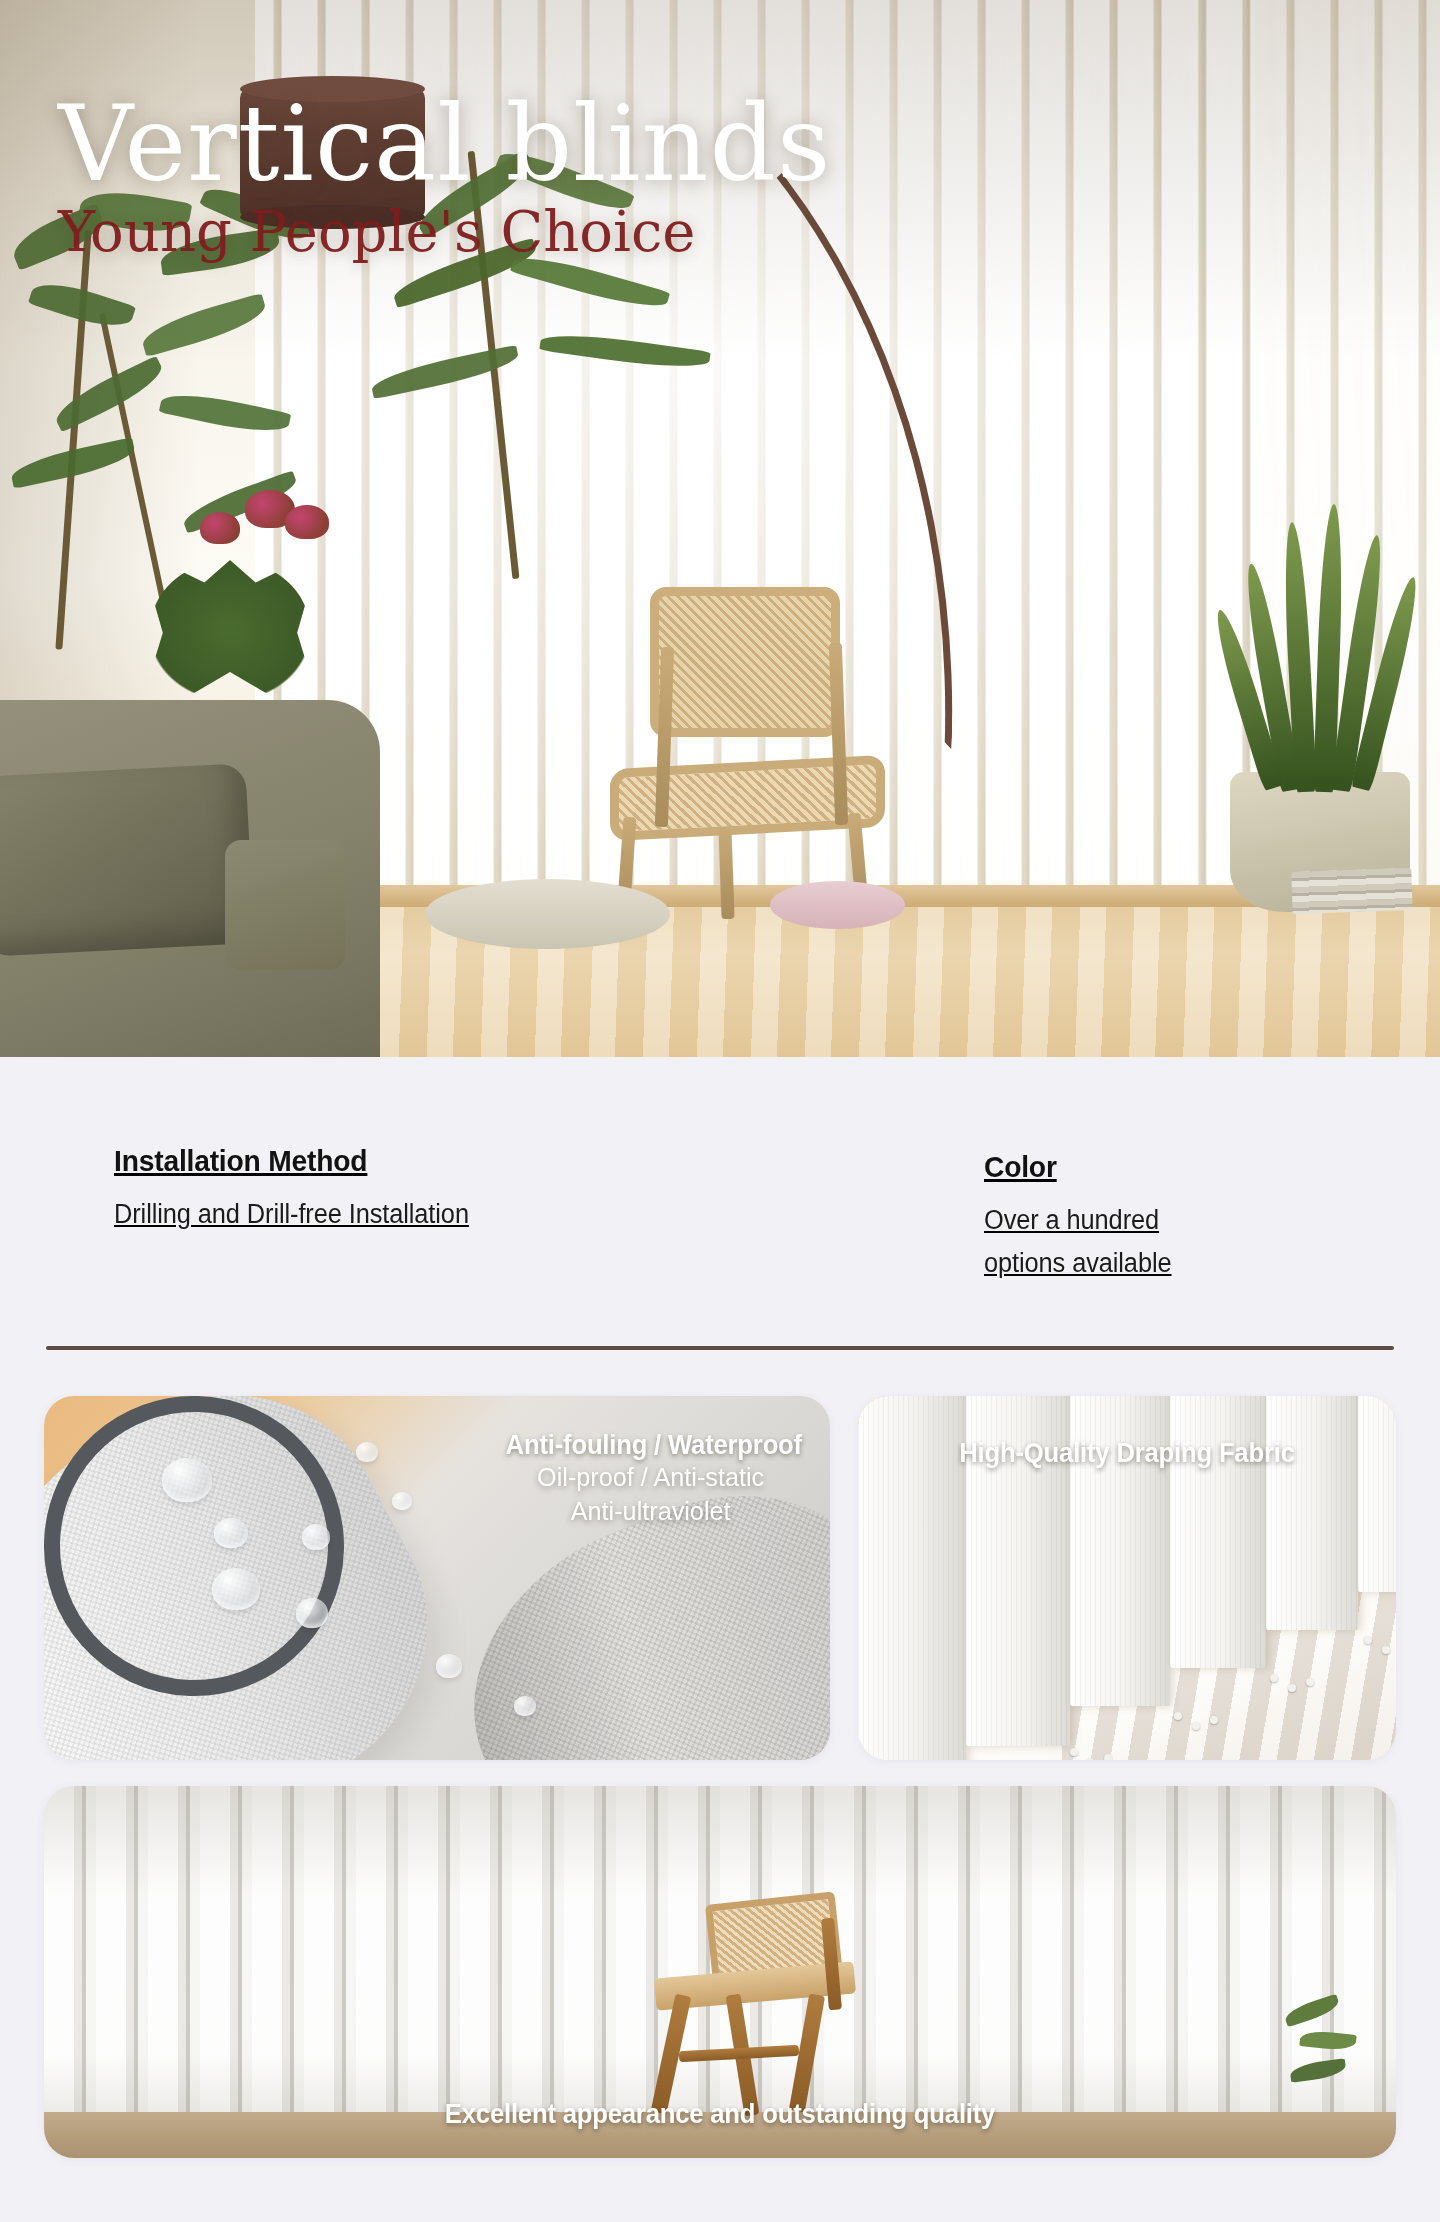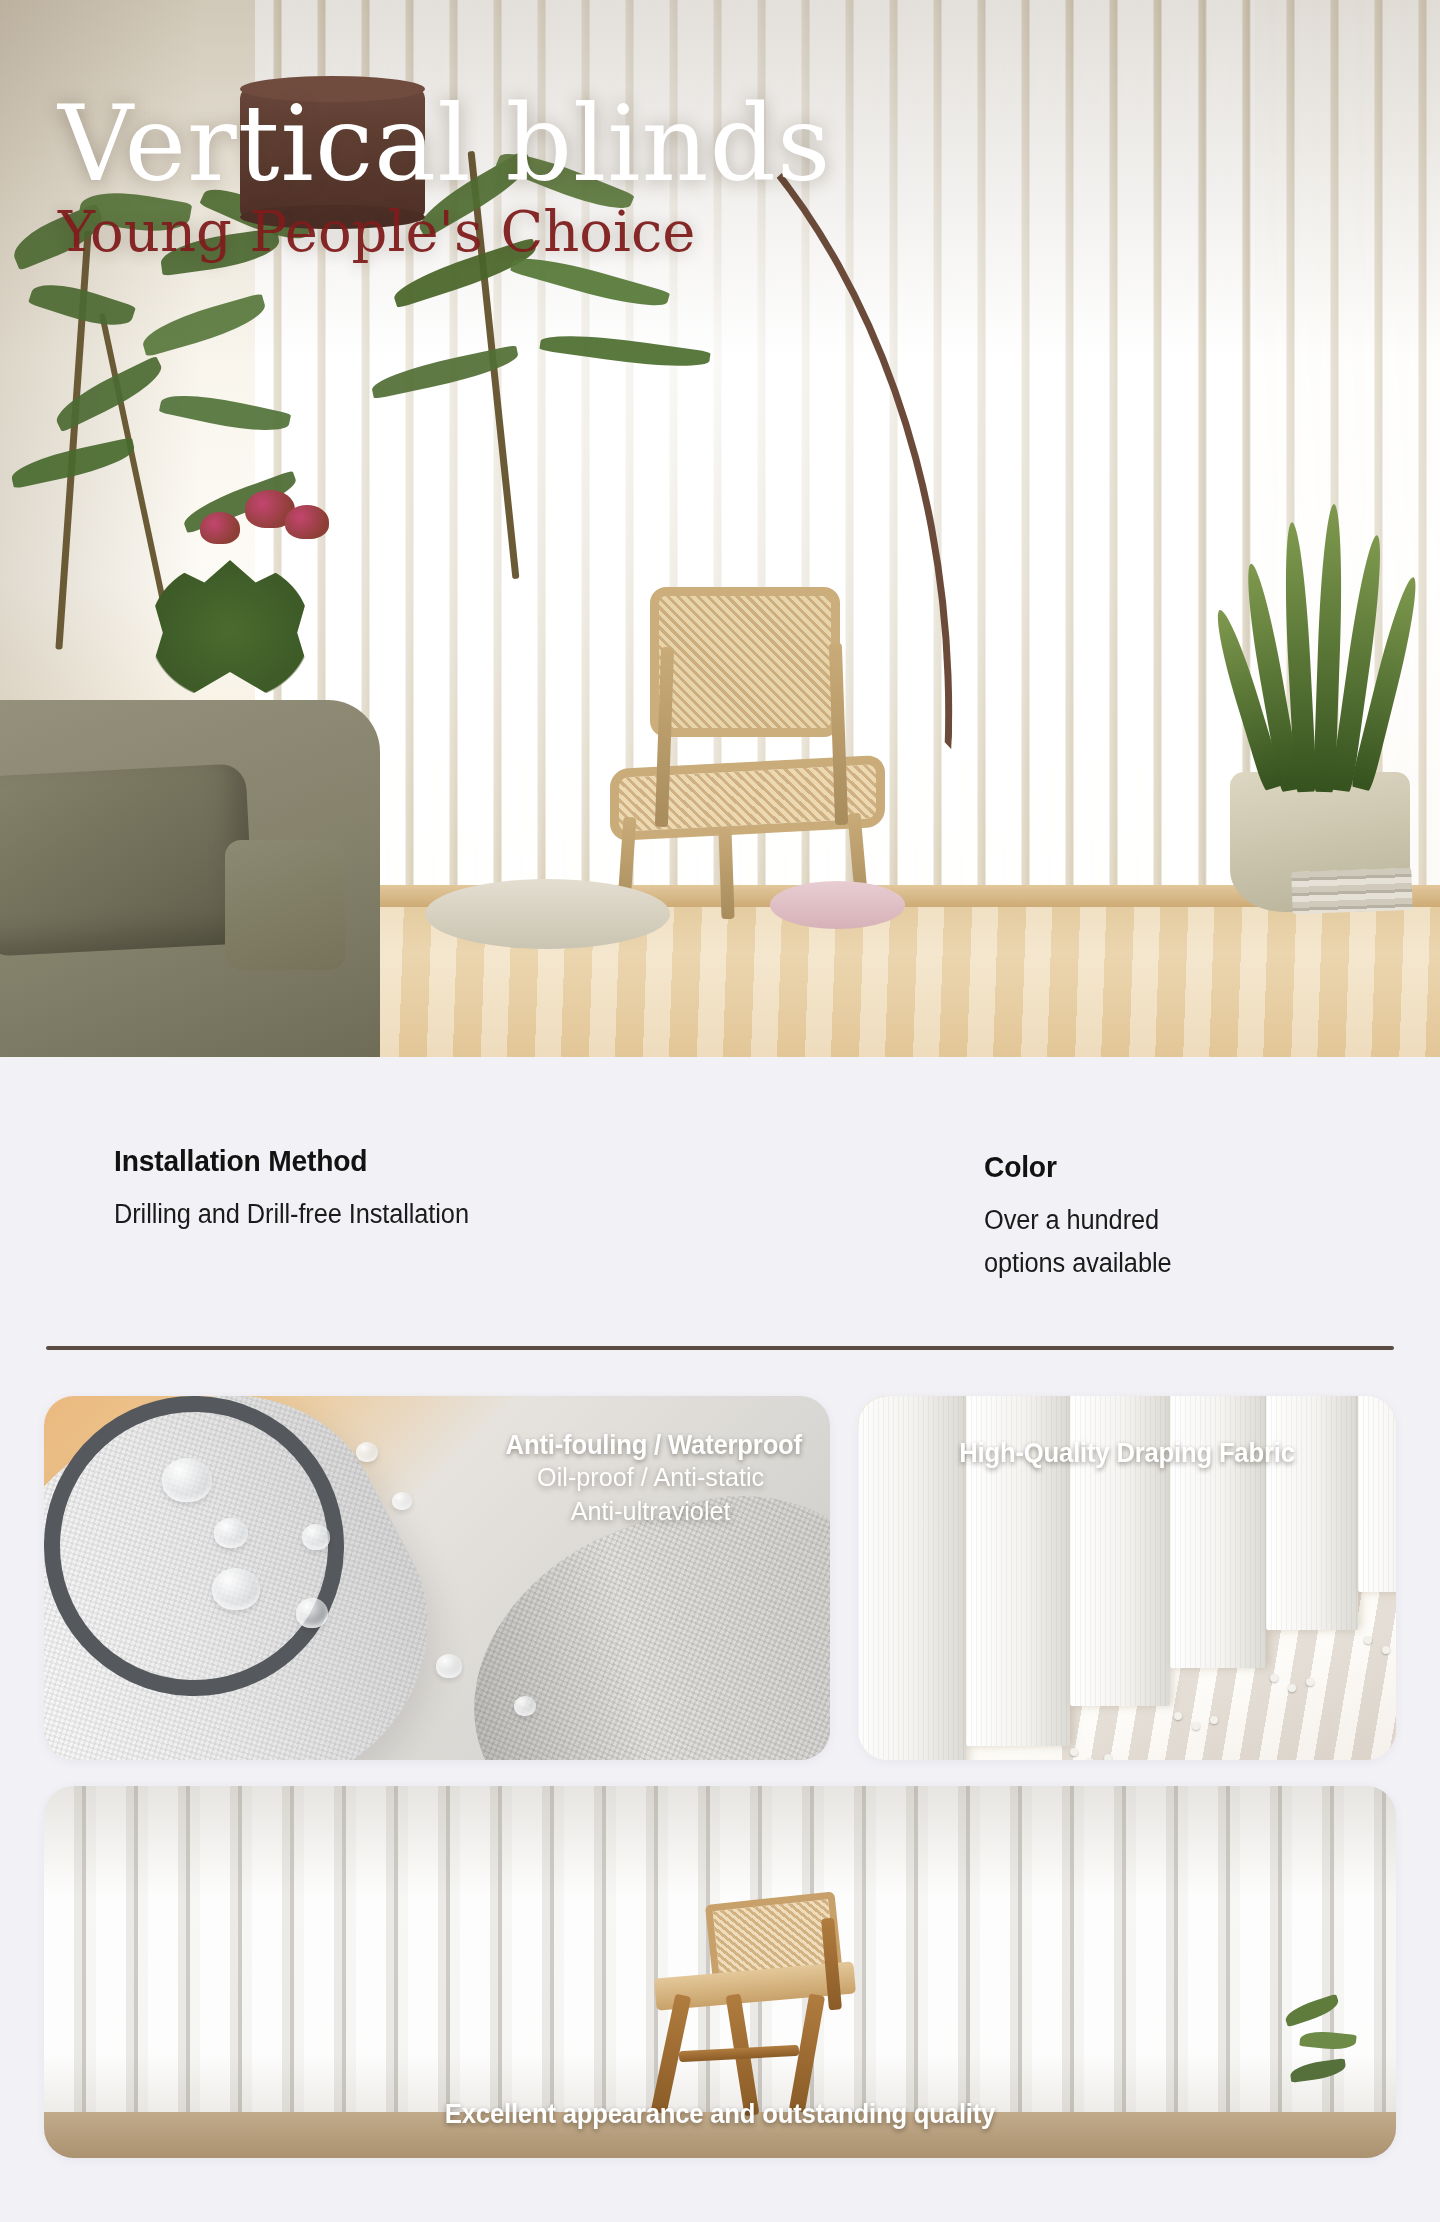--- a/index.html
+++ b/index.html
@@ -2,21 +2,21 @@
 <html><head>
 <meta charset="utf-8">
 <style>
   * { margin:0; padding:0; box-sizing:border-box; }
   html,body { width:1440px; }
   body {
     background:#f2f1f6;
     font-family:"Liberation Sans", sans-serif;
     -webkit-font-smoothing:antialiased;
   }
-  .page { width:1440px; height:2194px; position:relative; overflow:hidden; background:#f2f1f6; }
+  .page { width:1440px; height:2194px; position:relative; overflow:hidden; background:#f2f1f6;text-decoration:underline; }
 
   
   .hero { position:relative; width:1440px; height:1057px; overflow:hidden; background:#e9e3d6; }
 
   .hero-wall {
     position:absolute; inset:0;
     background:
       linear-gradient(90deg, rgba(120,100,70,.22) 0%, rgba(255,255,255,0) 14%),
       linear-gradient(180deg, #e8e2d4 0%, #f6f2e8 22%, #fdfbf5 55%, #f3ead8 78%, #e3cfa9 100%);
   }

